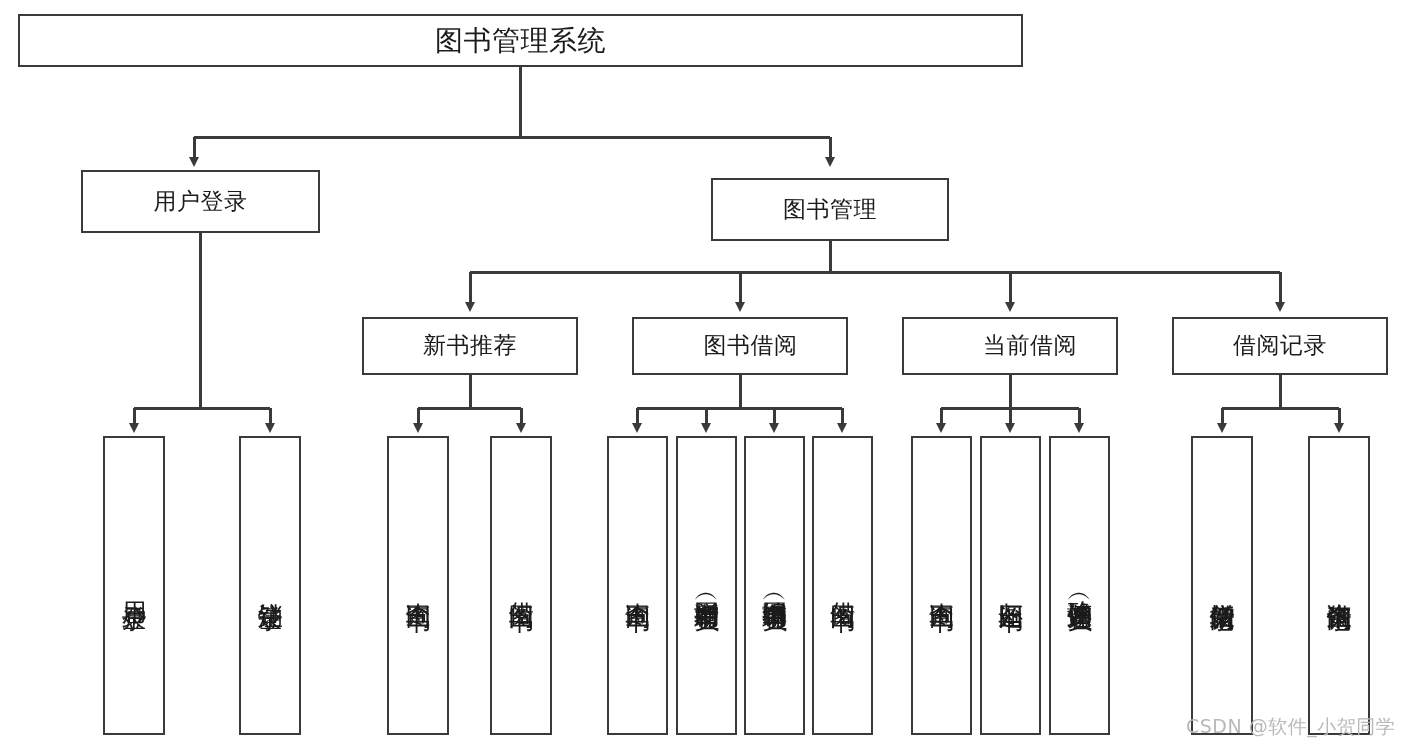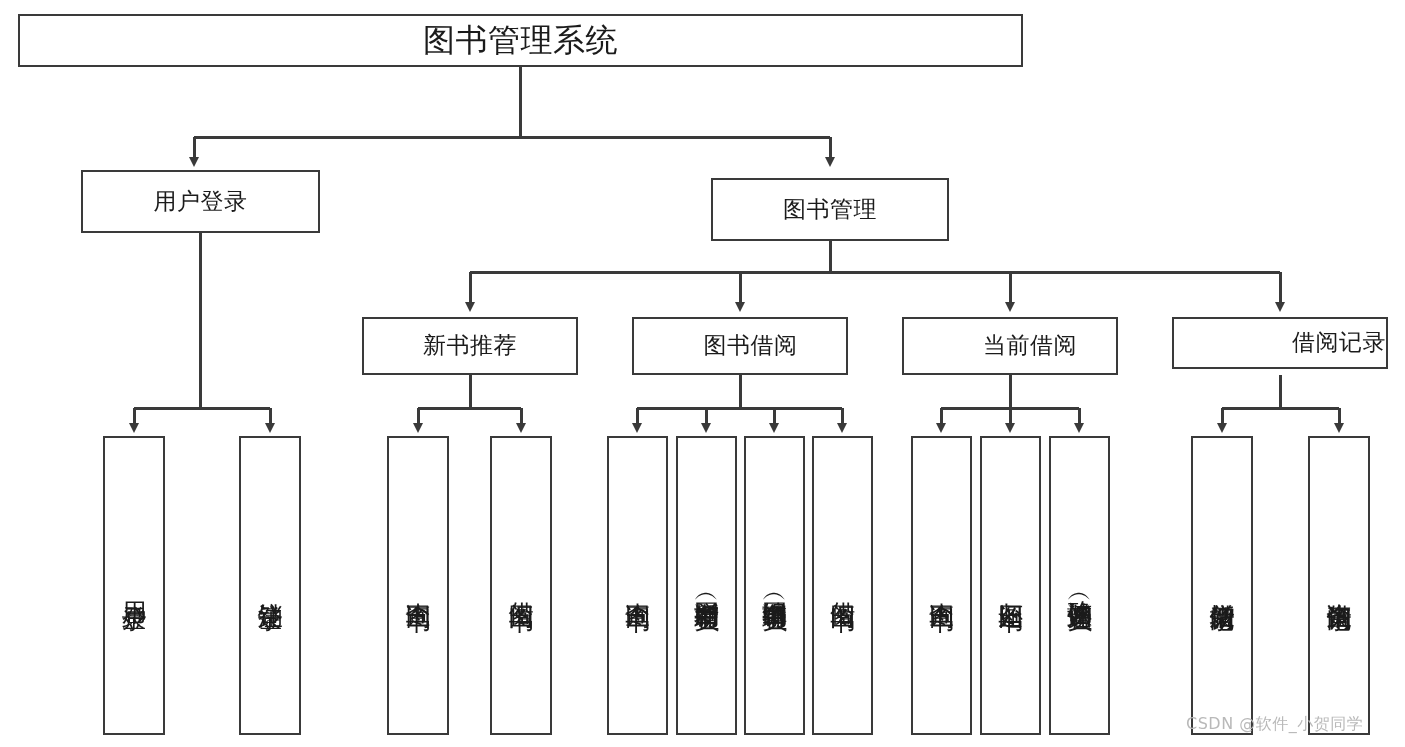--- a/index.html
+++ b/index.html
@@ -41,21 +41,21 @@
     text-align: center;
     line-height: 1.18;
     letter-spacing: 0.5px;
   }
   
   .node.horiz .label {
     writing-mode: horizontal-tb;
     font-size: 23px;
   }
   .node.root .label {
-    font-size: 32px;
+    font-size: 28px;
   }
   
   .node.vert {
     padding: 6px 0;
     align-items: center;
   }
   .node.vert .label {
     writing-mode: vertical-rl;
     text-orientation: upright;
     font-size: 25px;
@@ -63,21 +63,21 @@
     letter-spacing: 2px;
     white-space: nowrap;
   }
   .node.vert.tall .label {
     font-size: 25px;
     letter-spacing: 1px;
   }
   .watermark {
     position: absolute;
     color: #b9b9b9;
-    font-size: 16px;
+    font-size: 19px;
     white-space: nowrap;
     letter-spacing: 0.5px;
     font-family: "DejaVu Sans", "Liberation Sans", sans-serif;
   }
 </style>
 </head>
 <body>
 
 <div id="diagram-root">
 
@@ -148,21 +148,21 @@
   </div>
 
   <div class="node horiz" style="left:632px; top:317px; width:216px; height:58px;padding-left:21px;">
     <span class="label">图书借阅</span>
   </div>
 
   <div class="node horiz" style="left:902px; top:317px; width:216px; height:58px;padding-left:40px;">
     <span class="label">当前借阅</span>
   </div>
 
-  <div class="node horiz" style="left:1172px; top:317px; width:216px; height:52px;justify-content:flex-end;">
+  <div class="node horiz" style="left:1172px; top:317px; width:216px; height:58px;">
     <span class="label">借阅记录</span>
   </div>
 
   <div class="node vert" style="left:103px; top:436px; width:62px; height:299px;">
     <span class="label">用户登录</span>
   </div>
 
   <div class="node vert" style="left:239px; top:436px; width:62px; height:299px;">
     <span class="label">注销登录</span>
   </div>

